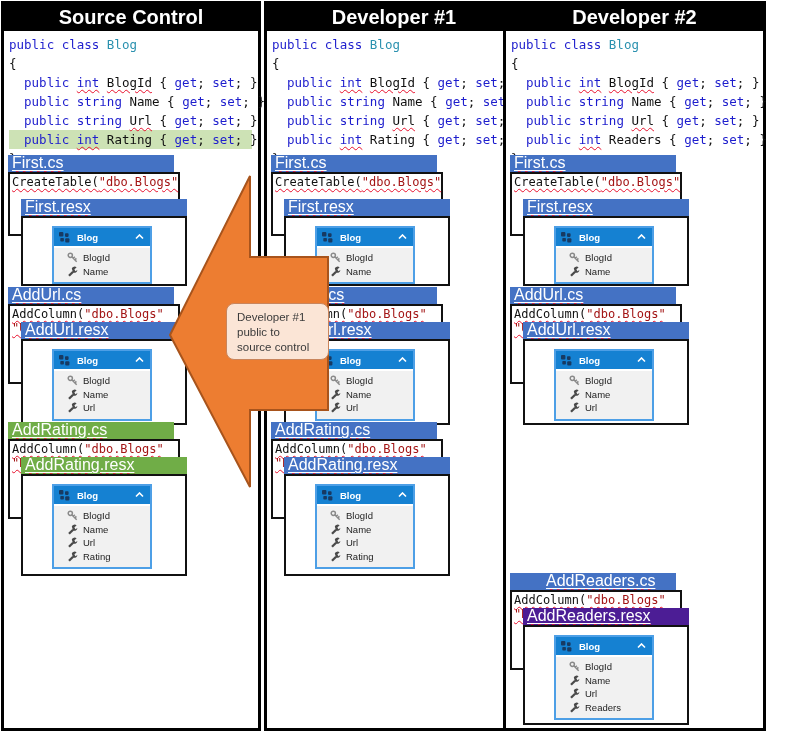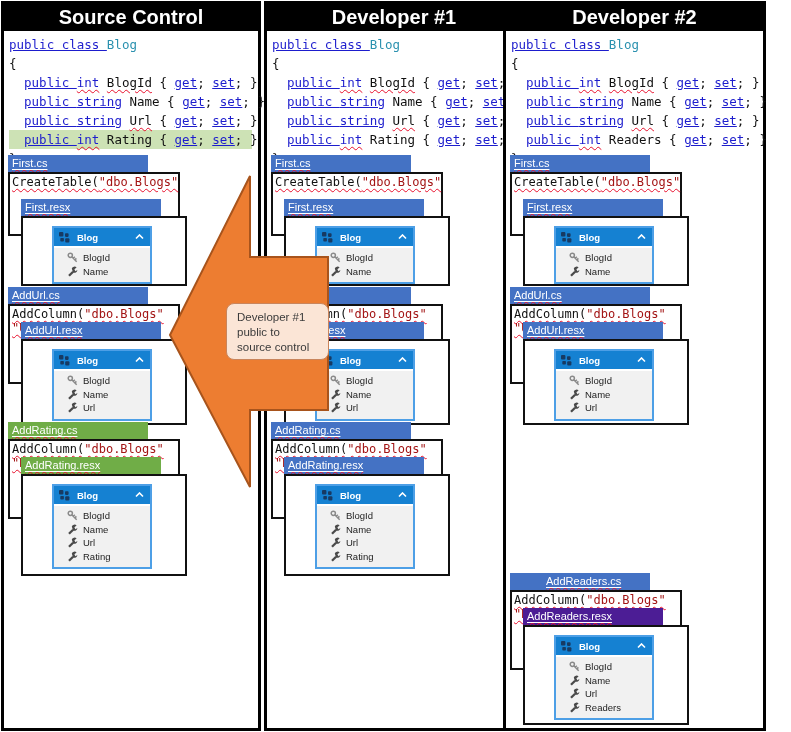--- a/index.html
+++ b/index.html
@@ -6,27 +6,27 @@
   body{width:791px;height:732px;position:relative;overflow:hidden;
        font-family:"Liberation Sans",sans-serif;}
   .col{position:absolute;top:1px;height:730px;background:#fff;border:3px solid #000;box-sizing:border-box;}
   .col-header{height:27px;background:var(--colhead-bg,#000);color:var(--colhead-fg,#fff);
       display:flex;align-items:center;justify-content:center;font-size:20px;font-weight:bold;}
   .codeblock{position:absolute;left:0;right:0;top:27px;padding:4px 0 2px 5px;
       font-family:"DejaVu Sans Mono",monospace;font-size:12.5px;line-height:19px;white-space:pre;}
   .cline{white-space:pre;}
   .cline.hl{background:var(--hl);margin-right:6px;}
   .c-p{color:#111;}
-  .c-k{color:var(--kw);text-decoration:underline;}
+  .c-k{color:var(--kw);}
   .c-t{color:var(--cls);}
   .c-s{color:var(--str);}
   .w{text-decoration-line:underline;text-decoration-style:wavy;
      text-decoration-color:var(--sq);text-decoration-thickness:1px;text-underline-offset:2px;}
   .group{position:absolute;left:4px;width:222px;}
-  .fcard-header{position:absolute;height:17px;width:140px;line-height:16px;font-size:11px;
+  .fcard-header{position:absolute;height:17px;width:166px;line-height:16px;font-size:16px;
       color:#fff;padding-left:4px;box-sizing:border-box;}
   .fname-u{text-decoration-line:underline;text-decoration-color:#fff;text-decoration-thickness:1px;}
   .cs-header{left:0;top:0;}
   .cs-body{position:absolute;left:0;top:17px;width:172px;background:#fff;border:2px solid #111;
       box-sizing:border-box;padding:1px 0 0 2px;font-family:"DejaVu Sans Mono",monospace;
       font-size:12px;line-height:14px;white-space:pre;overflow:visible;}
   .resx{position:absolute;left:13px;}
   .resx-header{left:0;top:0;}
   .resx-body{position:absolute;left:0;top:17px;width:166px;background:#fff;border:2px solid #111;box-sizing:border-box;}
   .etable{position:absolute;left:29px;top:8px;width:100px;border:2px solid #4D9FE6;box-sizing:border-box;background:#F1F1F1;}

